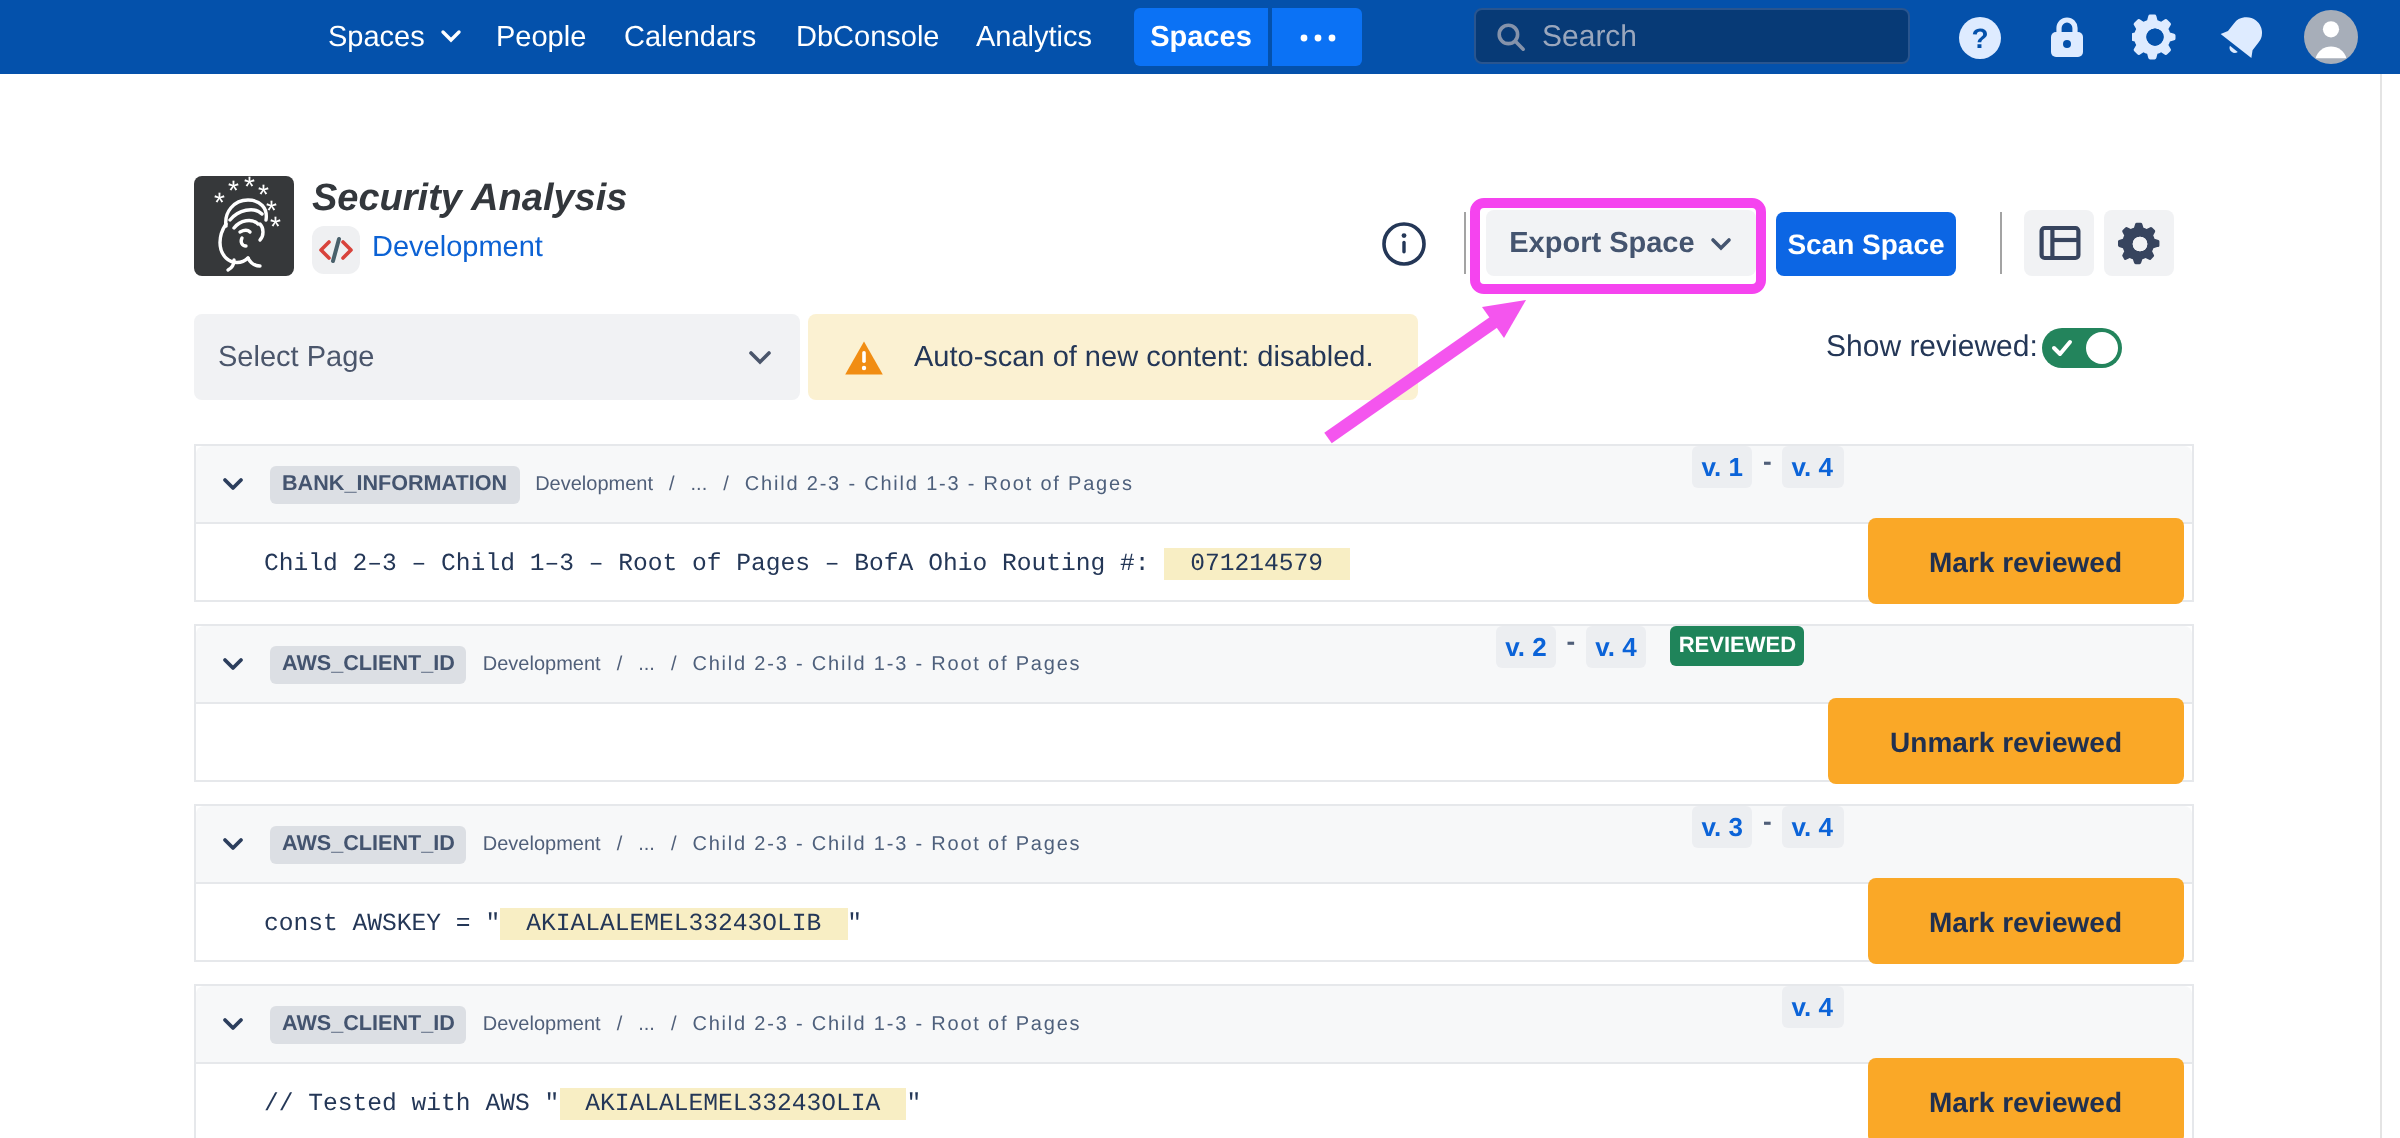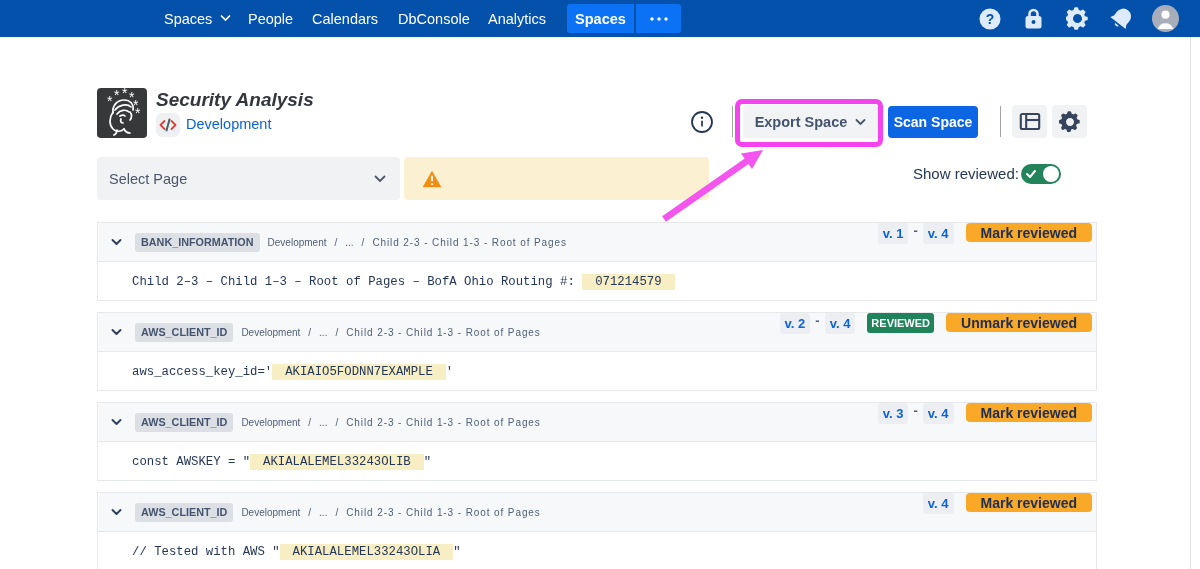--- a/index.html
+++ b/index.html
@@ -44,21 +44,21 @@
 .card-hdr { height:39px; background:#f7f8f9; border-bottom:1px solid #e6e8eb; border-radius:4px 4px 0 0; position:relative; display:flex; align-items:center; }
 .caret { margin-left:13px; }
 .tag { margin-left:13px; background:#dcdfe4; color:#44546f; font-weight:700; font-size:10.8px; padding:3.5px 6px; border-radius:3px; }
 .crumbs { margin-left:8px; color:#505f79; font-size:10px; }
 .crumbs .sep { margin:0 8px; }
 .crumbs b { font-weight:400; color:#4e607c; letter-spacing:0.9px; }
 .right-grp { position:absolute; right:4px; top:0; height:39px; display:flex; align-items:flex-start; }
 .vpill { background:#eceef1; color:#0b63d8; font-weight:700; font-size:13px; padding:3px 5px; border-radius:3px; }
 .vdash { color:#505f79; margin:0 5px; font-weight:700; font-size:13px; }
 .rev-badge { background:#1f845a; color:#fff; font-weight:700; font-size:11px; padding:4px 4px; border-radius:3px; margin-left:12px; letter-spacing:0px; }
-.btn-mark { margin-left:12px; background:#faa827; color:#203050; font-weight:700; font-size:14px; height:19px; padding:0 15px; border-radius:4px; display:flex; align-items:center; }
+.btn-mark { margin-left:12px; background:#faa827; color:#203050; font-weight:700; font-size:14px; height:43px; padding:0 31px; border-radius:4px; display:flex; align-items:center;margin-top:36px; }
 .code-row { height:39px; display:flex; align-items:center; font-family:"Liberation Mono", monospace; font-size:12.3px; color:#243757; }
 .code-row .code { margin-left:34px; }
 .hl { background:#f8eec4; padding:1px 13px; }
 
 .arrow-svg { position:absolute; left:0; top:0; pointer-events:none; }
 </style>
 </head>
 <body>
 
 <div class="nav">
@@ -70,20 +70,27 @@
   <span class="navlink" style="left:312px;">Calendars</span>
   <span class="navlink" style="left:398px;">DbConsole</span>
   <span class="navlink" style="left:488px;">Analytics</span>
   <div class="btn-create">Spaces</div>
   <div class="btn-dots">
     <svg width="18" height="4" viewBox="0 0 18 4">
         <circle cx="2" cy="2" r="1.7" fill="#fff"></circle>
         <circle cx="9" cy="2" r="1.7" fill="#fff"></circle>
         <circle cx="16" cy="2" r="1.7" fill="#fff"></circle>
       </svg>
+  </div>
+  <div class="search">
+    <svg class="mag" width="15" height="15" viewBox="0 0 15 15">
+        <circle cx="6.2" cy="6.2" r="4.6" stroke="#8593ab" stroke-width="1.8" fill="none"></circle>
+        <path d="M9.8 9.8 L13.6 13.6" stroke="#8593ab" stroke-width="1.8" stroke-linecap="round"></path>
+      </svg>
+    <span class="ph">Search</span>
   </div>
   <div class="navicon" style="left:979px;">
     <svg width="22" height="22" viewBox="0 0 22 22">
         <circle cx="11" cy="11" r="10.5" fill="#deebff"></circle>
         <text x="11" y="16" font-size="14" font-weight="700" fill="#0451ab" text-anchor="middle" font-family="Liberation Sans">?</text>
       </svg>
   </div>
   <div class="navicon" style="left:1023px;">
     <svg width="21" height="22" viewBox="0 0 21 22">
         <rect x="2.5" y="8" width="16" height="12.5" rx="2.5" fill="#deebff"></rect>
@@ -177,20 +184,21 @@
   <svg class="chev" width="12" height="8" viewBox="0 0 12 8">
       <path d="M1.5 1.5 L6 6 L10.5 1.5" stroke="#4b566b" stroke-width="1.8" fill="none" stroke-linecap="round"></path>
     </svg>
 </div>
 <div class="warn">
   <svg class="tri" width="20" height="18" viewBox="0 0 20 18">
       <path d="M10 0.8 L19.4 17.2 H0.6 Z" fill="#f18d13"></path>
       <rect x="9.1" y="5.5" width="1.8" height="6" rx="0.9" fill="#fff"></rect>
       <circle cx="10" cy="14" r="1.1" fill="#fff"></circle>
     </svg>
+  <span class="txt">Auto-scan of new content: disabled.</span>
 </div>
 <div class="show-rev">Show reviewed:</div>
 <div class="toggle">
   <svg width="12" height="12" viewBox="0 0 12 12">
       <path d="M2 6 L5 9 L10 3" stroke="#fff" stroke-width="2" fill="none" stroke-linecap="round" stroke-linejoin="round"></path>
     </svg>
   <div class="knob"></div>
 </div>
 
 <div class="card" style="top:222px;">
@@ -220,23 +228,20 @@
     <span class="tag">AWS_CLIENT_ID</span>
     <span class="crumbs">Development<span class="sep">/</span>...<span class="sep">/</span><b>Child 2-3 - Child 1-3 - Root of Pages</b></span>
     <div class="right-grp">
       <span class="vpill">v. 2</span>
         <span class="vdash">-</span>
         <span class="vpill">v. 4</span>
       <span class="rev-badge">REVIEWED</span>
       <div class="btn-mark">Unmark reviewed</div>
     </div>
   </div>
-  <div class="code-row">
-      <span class="code">aws_access_key_id='<span class="hl">AKIAIO5FODNN7EXAMPLE</span>'</span>
-    </div>
 </div>
 
 <div class="card" style="top:402px;">
   <div class="card-hdr">
     <svg class="caret" width="11" height="8" viewBox="0 0 11 8">
         <path d="M1.5 2 L5.5 6 L9.5 2" stroke="#2c3e5d" stroke-width="1.9" fill="none" stroke-linecap="round" stroke-linejoin="round"></path>
       </svg>
     <span class="tag">AWS_CLIENT_ID</span>
     <span class="crumbs">Development<span class="sep">/</span>...<span class="sep">/</span><b>Child 2-3 - Child 1-3 - Root of Pages</b></span>
     <div class="right-grp">

